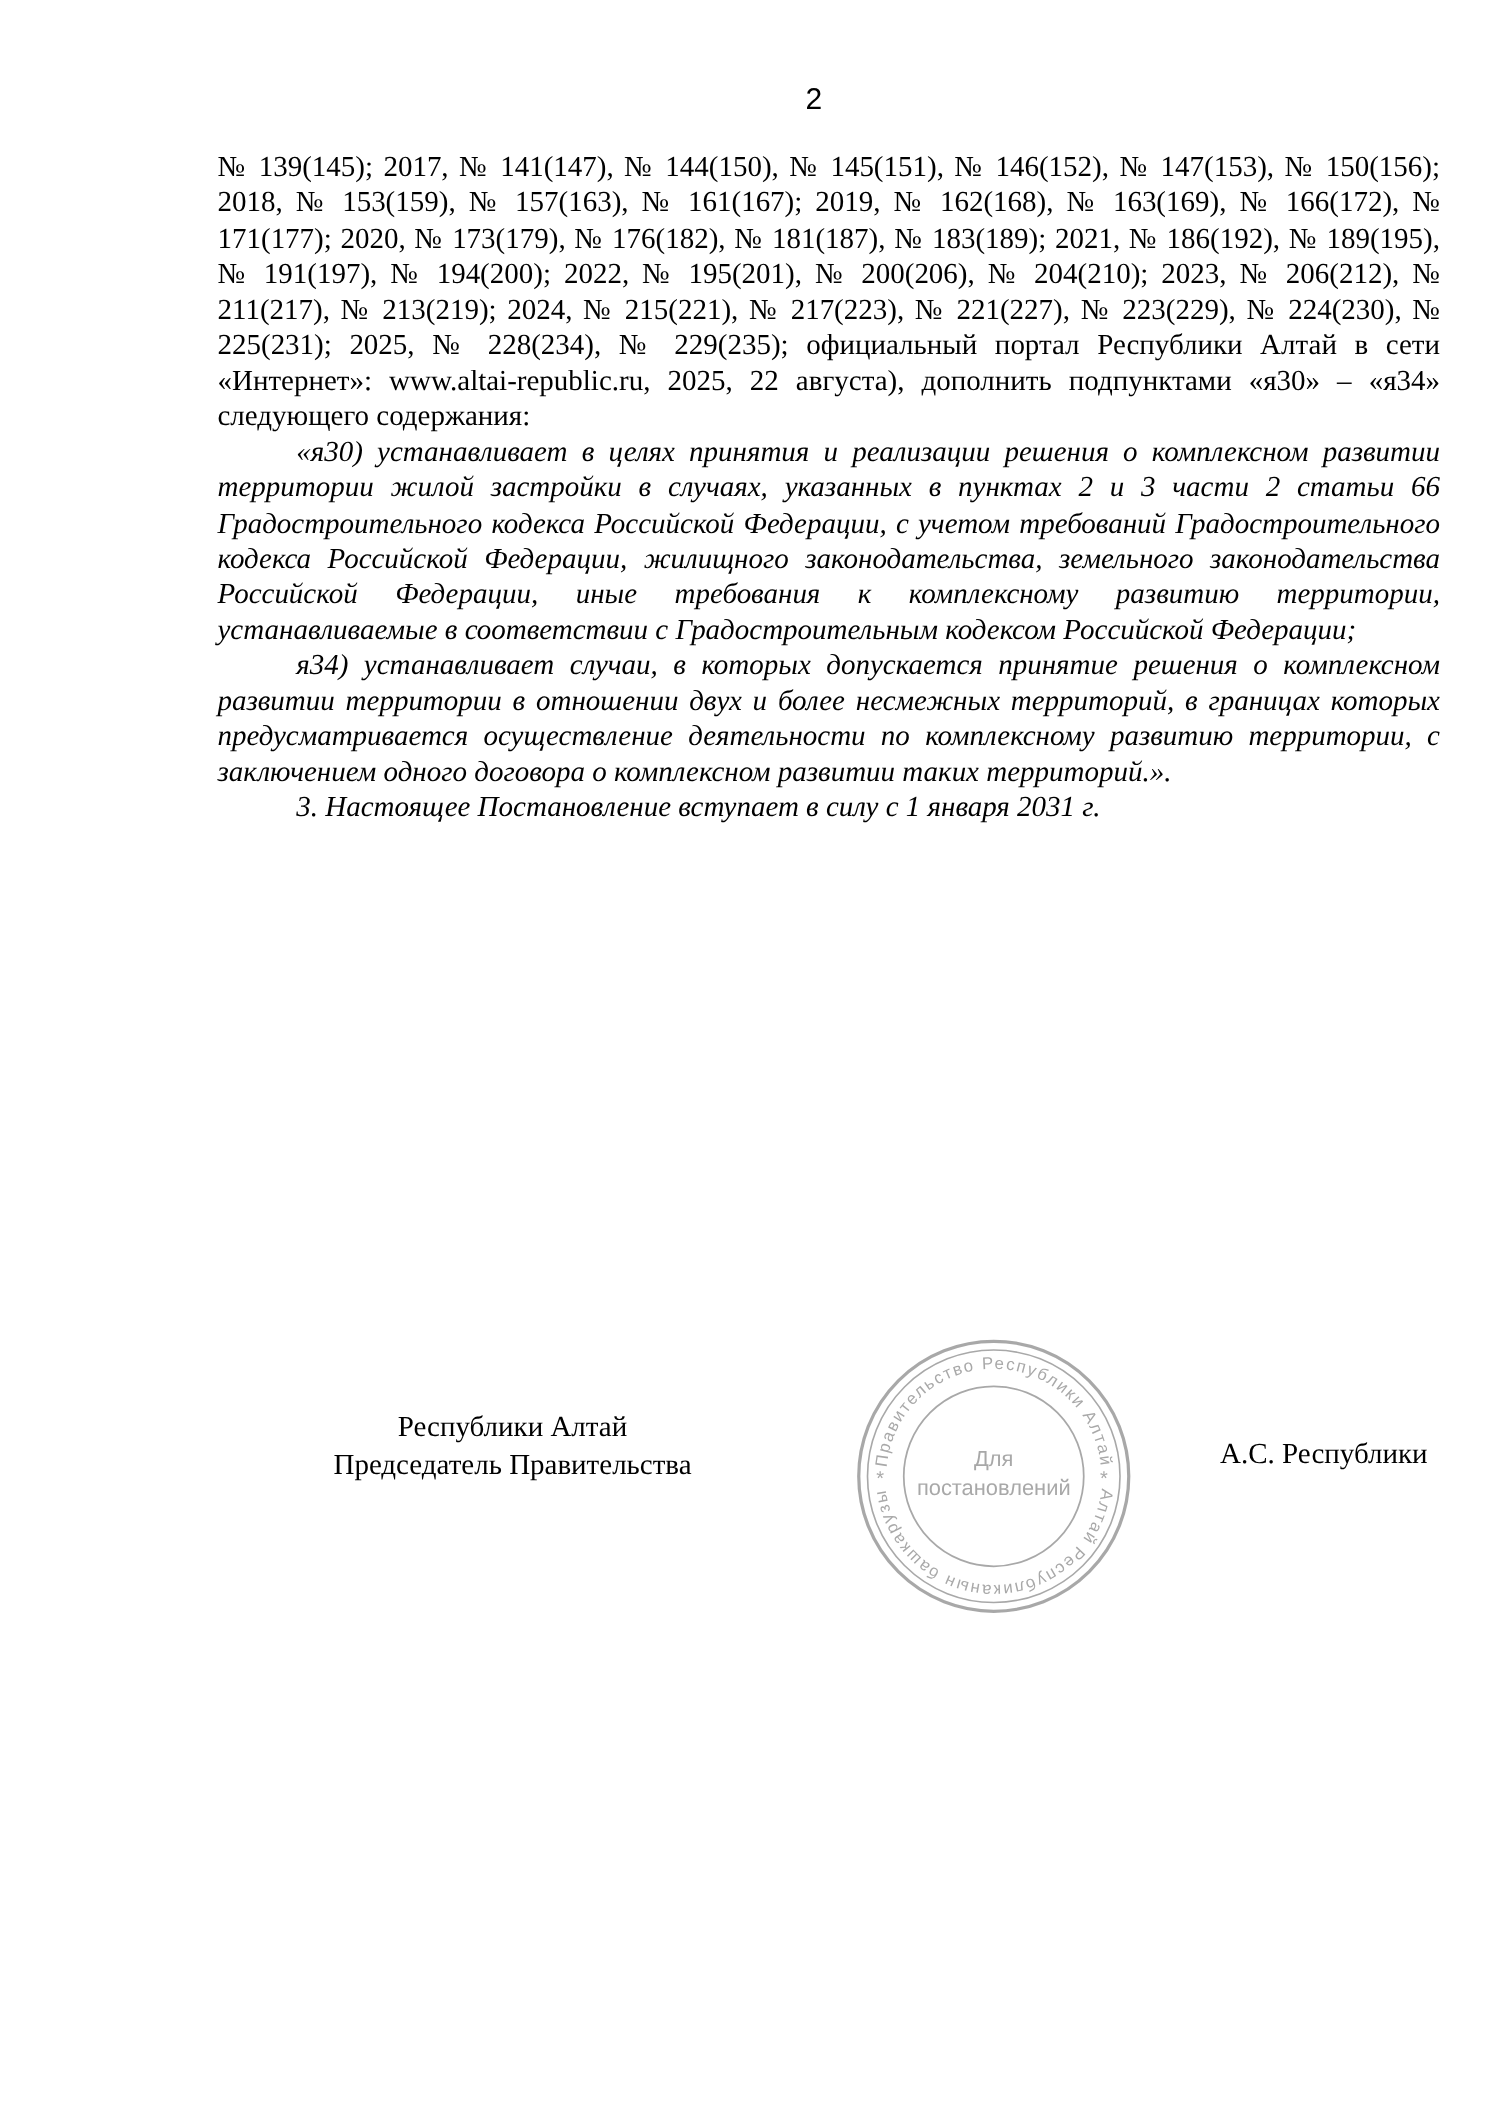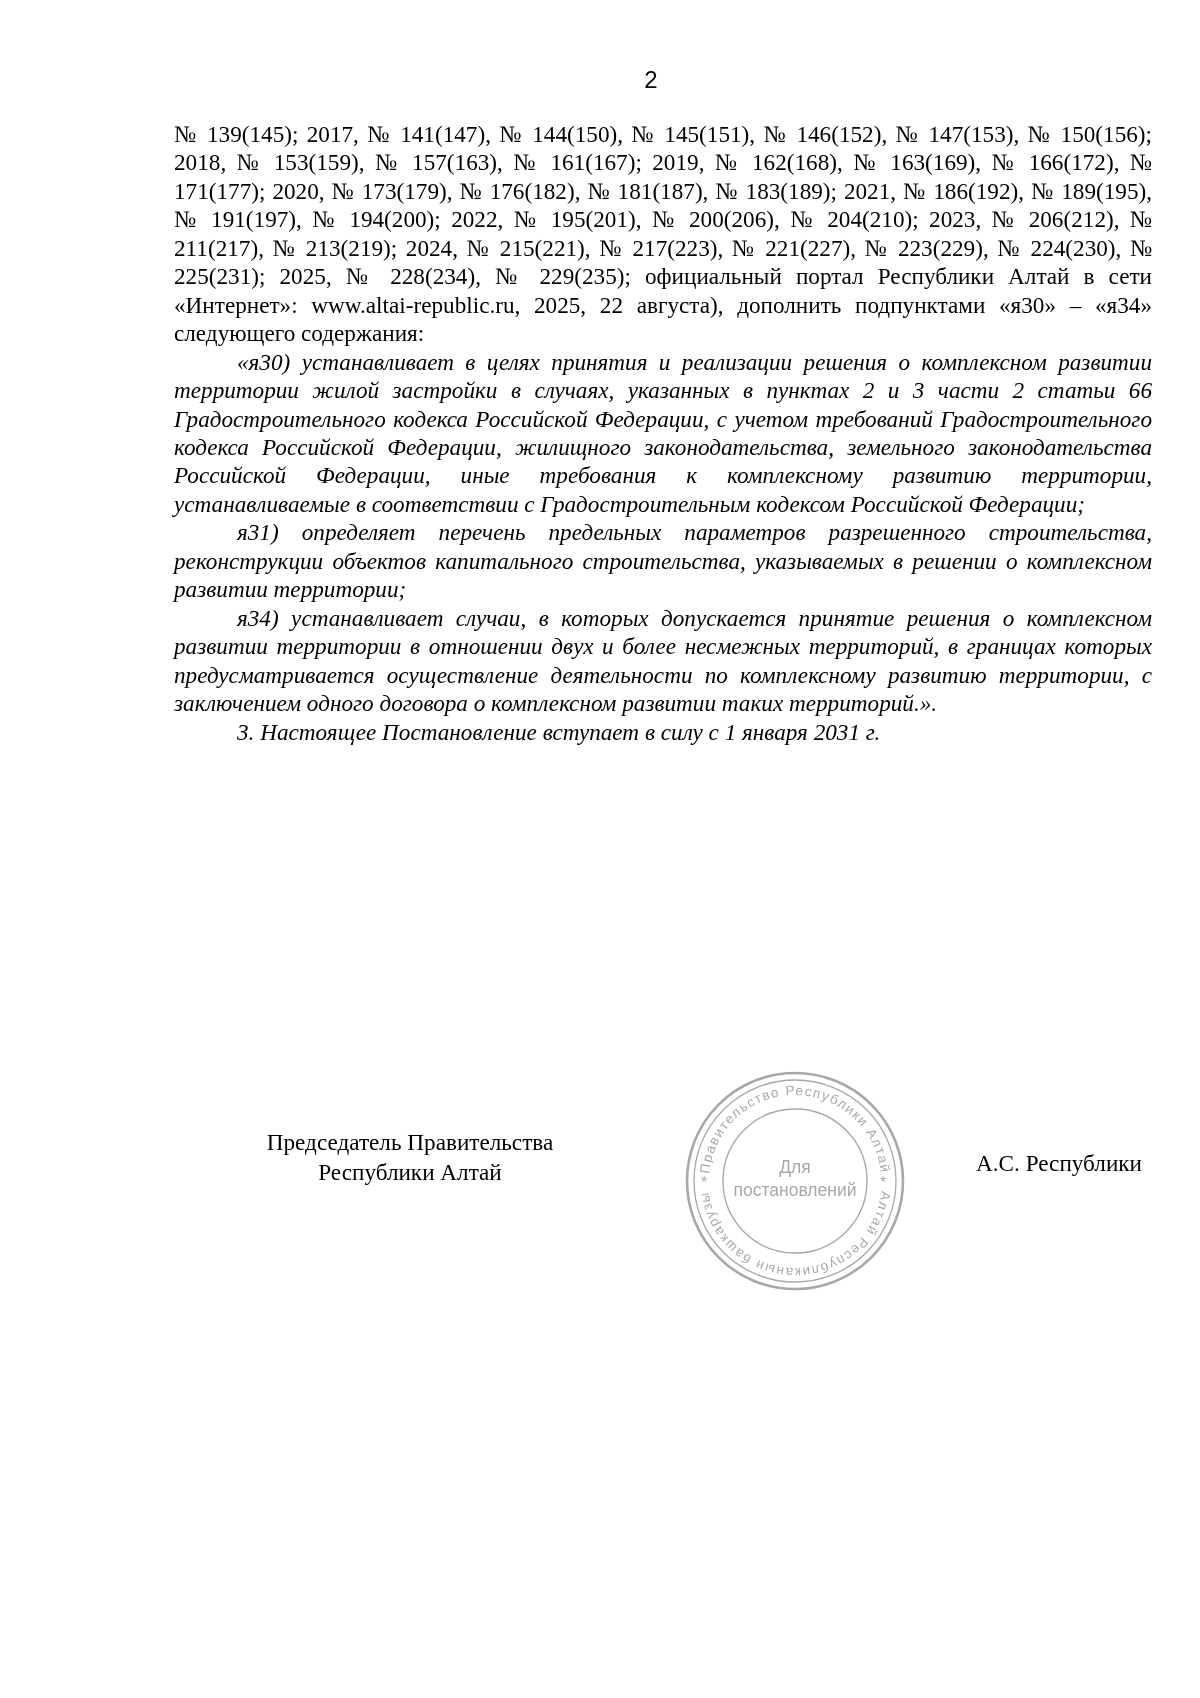--- a/index.html
+++ b/index.html
@@ -61,28 +61,27 @@
 </head>
 <body>
 
 <div class="page">
 
   <div class="page-number">2</div>
 
   <div class="body-text" id="body-container">
       <p>№ 139(145); 2017, № 141(147), № 144(150), № 145(151), № 146(152), № 147(153), № 150(156); 2018, № 153(159), № 157(163), № 161(167); 2019, № 162(168), № 163(169), № 166(172), № 171(177); 2020, № 173(179), № 176(182), № 181(187), № 183(189); 2021, № 186(192), № 189(195), № 191(197), № 194(200); 2022, № 195(201), № 200(206), № 204(210); 2023, № 206(212), № 211(217), № 213(219); 2024, № 215(221), № 217(223), № 221(227), № 223(229), № 224(230), № 225(231); 2025, № 228(234), № 229(235); официальный портал Республики Алтай в сети «Интернет»: www.altai-republic.ru, 2025, 22 августа), дополнить подпунктами «я30» – «я34» следующего содержания:</p>
       <p class="indent">«я30) устанавливает в целях принятия и реализации решения о комплексном развитии территории жилой застройки в случаях, указанных в пунктах 2 и 3 части 2 статьи 66 Градостроительного кодекса Российской Федерации, с учетом требований Градостроительного кодекса Российской Федерации, жилищного законодательства, земельного законодательства Российской Федерации, иные требования к комплексному развитию территории, устанавливаемые в соответствии с Градостроительным кодексом Российской Федерации;</p>
-      <p class="indent">я31) определяет перечень предельных параметров разрешенного строительства, реконструкции объектов капитального строительства, указываемых в решении о комплексном развитии территории;</p>
       <p class="indent">я34) устанавливает случаи, в которых допускается принятие решения о комплексном развитии территории в отношении двух и более несмежных территорий, в границах которых предусматривается осуществление деятельности по комплексному развитию территории, с заключением одного договора о комплексном развитии таких территорий.».</p>
       <p class="indent">3. Настоящее Постановление вступает в силу с 1 января 2031 г.</p>
     </div>
 
   <div class="sig-title">
+    <div>Республики Алтай</div>
     <div>Председатель Правительства</div>
-    <div>Республики Алтай</div>
   </div>
 
   <svg class="stamp" viewBox="0 0 224 224" xmlns="http://www.w3.org/2000/svg">
     <circle cx="112" cy="112" r="108" fill="none" stroke="#969696" stroke-width="2.6"></circle>
     <circle cx="112" cy="112" r="101" fill="none" stroke="#969696" stroke-width="1.3"></circle>
     <circle cx="112" cy="112" r="72" fill="none" stroke="#969696" stroke-width="1.4"></circle>
     <defs>
       <path id="topArc" d="M 26,112 A 86,86 0 0 1 198,112"></path>
       <path id="botArc" d="M 199,112 A 87,87 0 0 1 25,112"></path>
     </defs>

